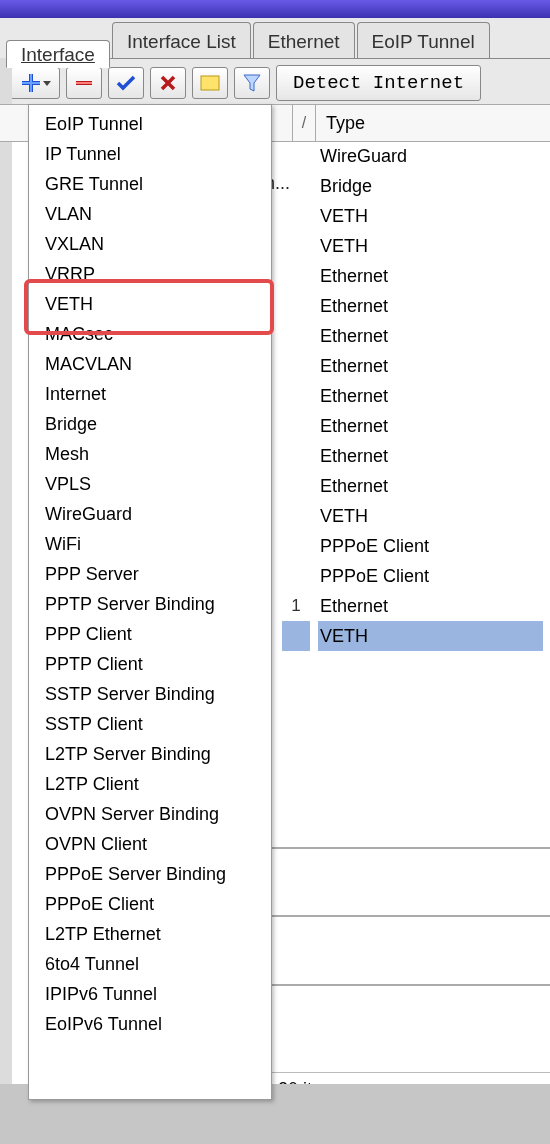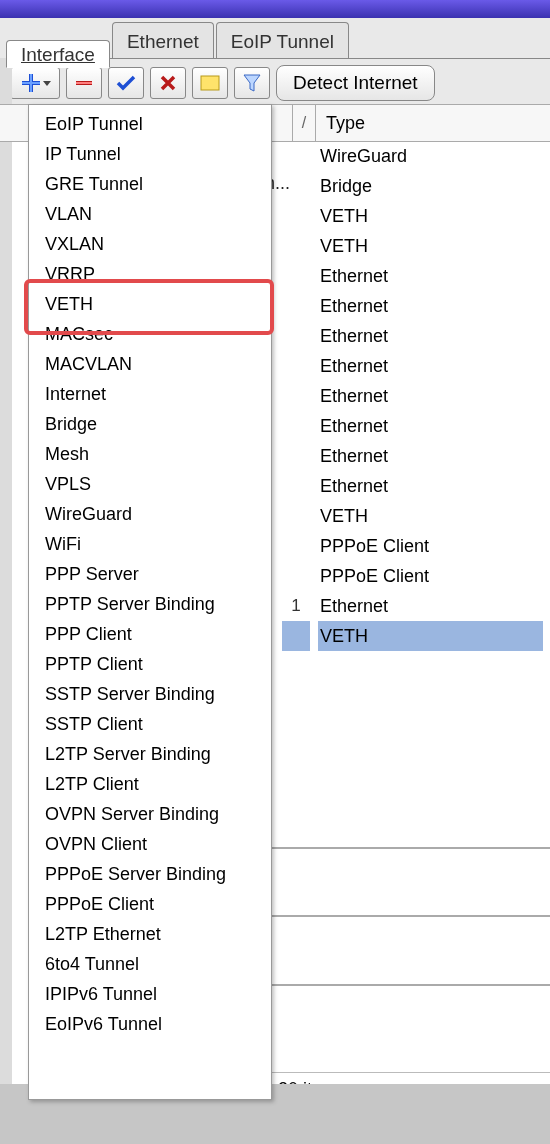--- a/index.html
+++ b/index.html
@@ -67,24 +67,25 @@
   left: 3px;
   width: 0; height: 0;
   border-left: 4px solid transparent;
   border-right: 4px solid transparent;
   border-top: 5px solid #444;
 }
 .tb-btn-wide {
   height: 30px;
   border: 1px solid #888;
   background: linear-gradient(to bottom, #fff, #e6e6e6);
-  border-radius: 8px;
+  border-radius: 3px;
   padding: 2px 16px;
   display: flex; align-items: center;
   font-size: 19px;
+  font-family: Liberation Mono, monospace;
 }
 .add-plus {
   width: 48px;
 }
 .table-area {
   position: absolute;
   left: 0; right: 0;
   top: 104px; bottom: 60px;
   border-top: 1px solid #aaa;
 }
@@ -201,20 +202,23 @@
 <div class="window">
   <div class="title-bar"></div>
 
   <div class="left-gutter"></div>
 
   <div class="tabs" id="tabs">
       <div class="tab active">
         <span>Interface</span>
       </div>
       <div class="tab">
+        <span>Interface List</span>
+      </div>
+      <div class="tab">
         <span>Ethernet</span>
       </div>
       <div class="tab">
         <span>EoIP Tunnel</span>
       </div>
     </div>
 
   <div class="toolbar">
     <div class="tb-btn add-plus">
       <svg width="18" height="18">

